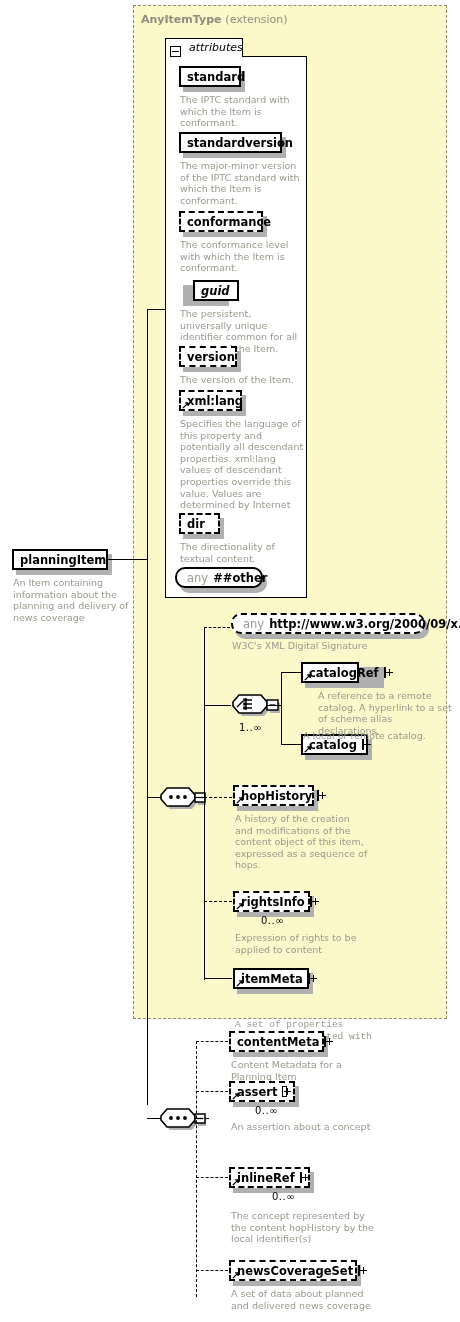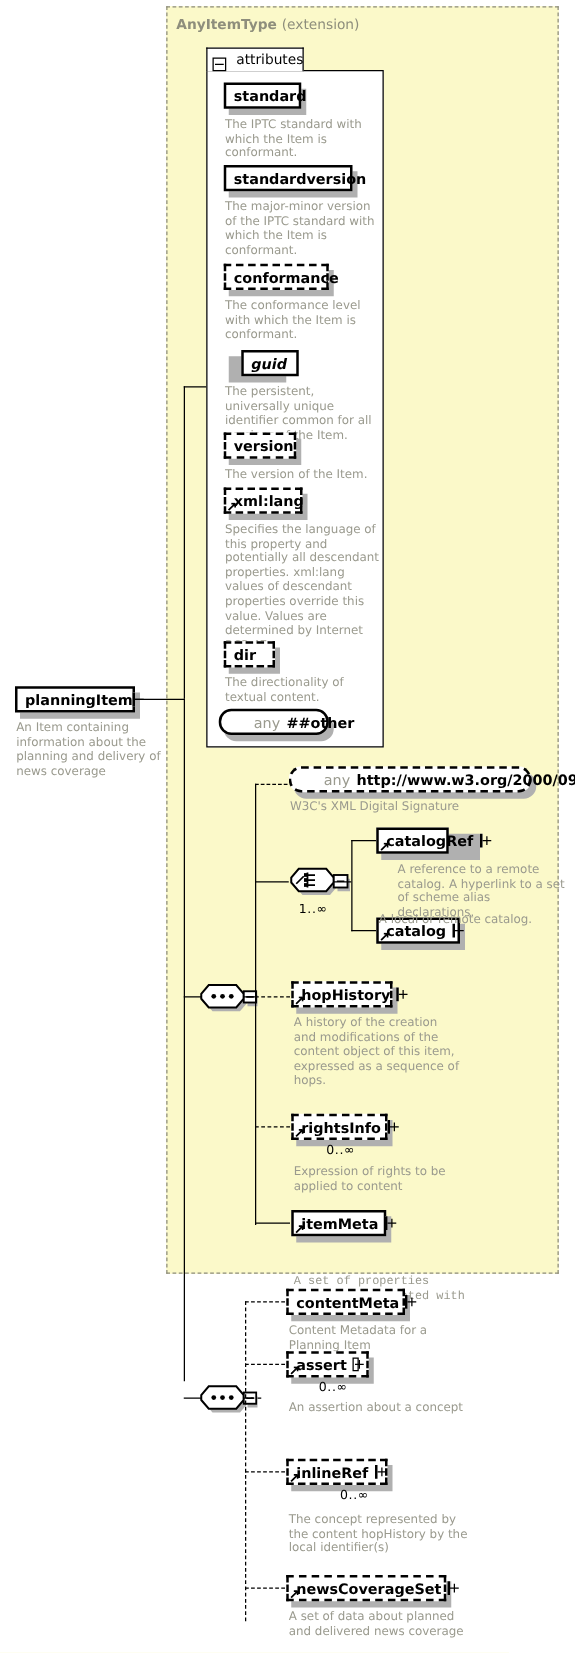--- a/index.html
+++ b/index.html
@@ -27,21 +27,21 @@
   #attr-box{
     left:165px;top:56px;width:142px;height:542px;
     background:#ffffff;border:1px solid #000;box-sizing:border-box;
   }
   #attr-tab{
     left:165px;top:38px;width:78px;height:19px;
     background:#ffffff;border:1px solid #000;border-bottom:none;
     box-sizing:border-box;
   }
   #attr-tab-label{
-    left:189px;top:41px;font-size:11px;color:#000;
+    left:189px;top:41px;font-size:11px;font-style:italic;color:#000;
   }
   .minus-sq,.plus-sq{
     width:11px;height:11px;border:1px solid #000;background:#fff;
     box-sizing:border-box;position:relative;display:inline-block;
   }
   .minus-sq::before,.plus-sq::before{
     content:"";position:absolute;left:1px;top:4px;width:7px;height:1px;background:#000;
   }
   .plus-sq::after{
     content:"";position:absolute;left:4px;top:1px;width:1px;height:7px;background:#000;
@@ -76,21 +76,21 @@
     color:#9a9a8e;white-space:pre-line;
   }
   .card{
     position:absolute;font-size:10px;color:#000;letter-spacing:.5px;
   }
 
   
   .anynode{
     position:absolute;box-sizing:border-box;background:#ffffff;
     border:2px solid #000;border-radius:10px;height:21px;
-    display:flex;align-items:center;padding:0 26px;
+    display:flex;align-items:center;padding:0 10px;
     font-size:11.5px;white-space:nowrap;
   }
   .anynode.dash{border:2px dashed #000;}
   .anynode .kw{color:#9a9a8e;font-weight:normal;margin-right:5px;}
   .anynode .val{color:#000;font-weight:bold;}
 
   
   .ln-h{position:absolute;height:1px;background:#000;}
   .ln-v{position:absolute;width:1px;background:#000;}
   .dl-h{position:absolute;height:0;border-top:1px dashed #000;}

